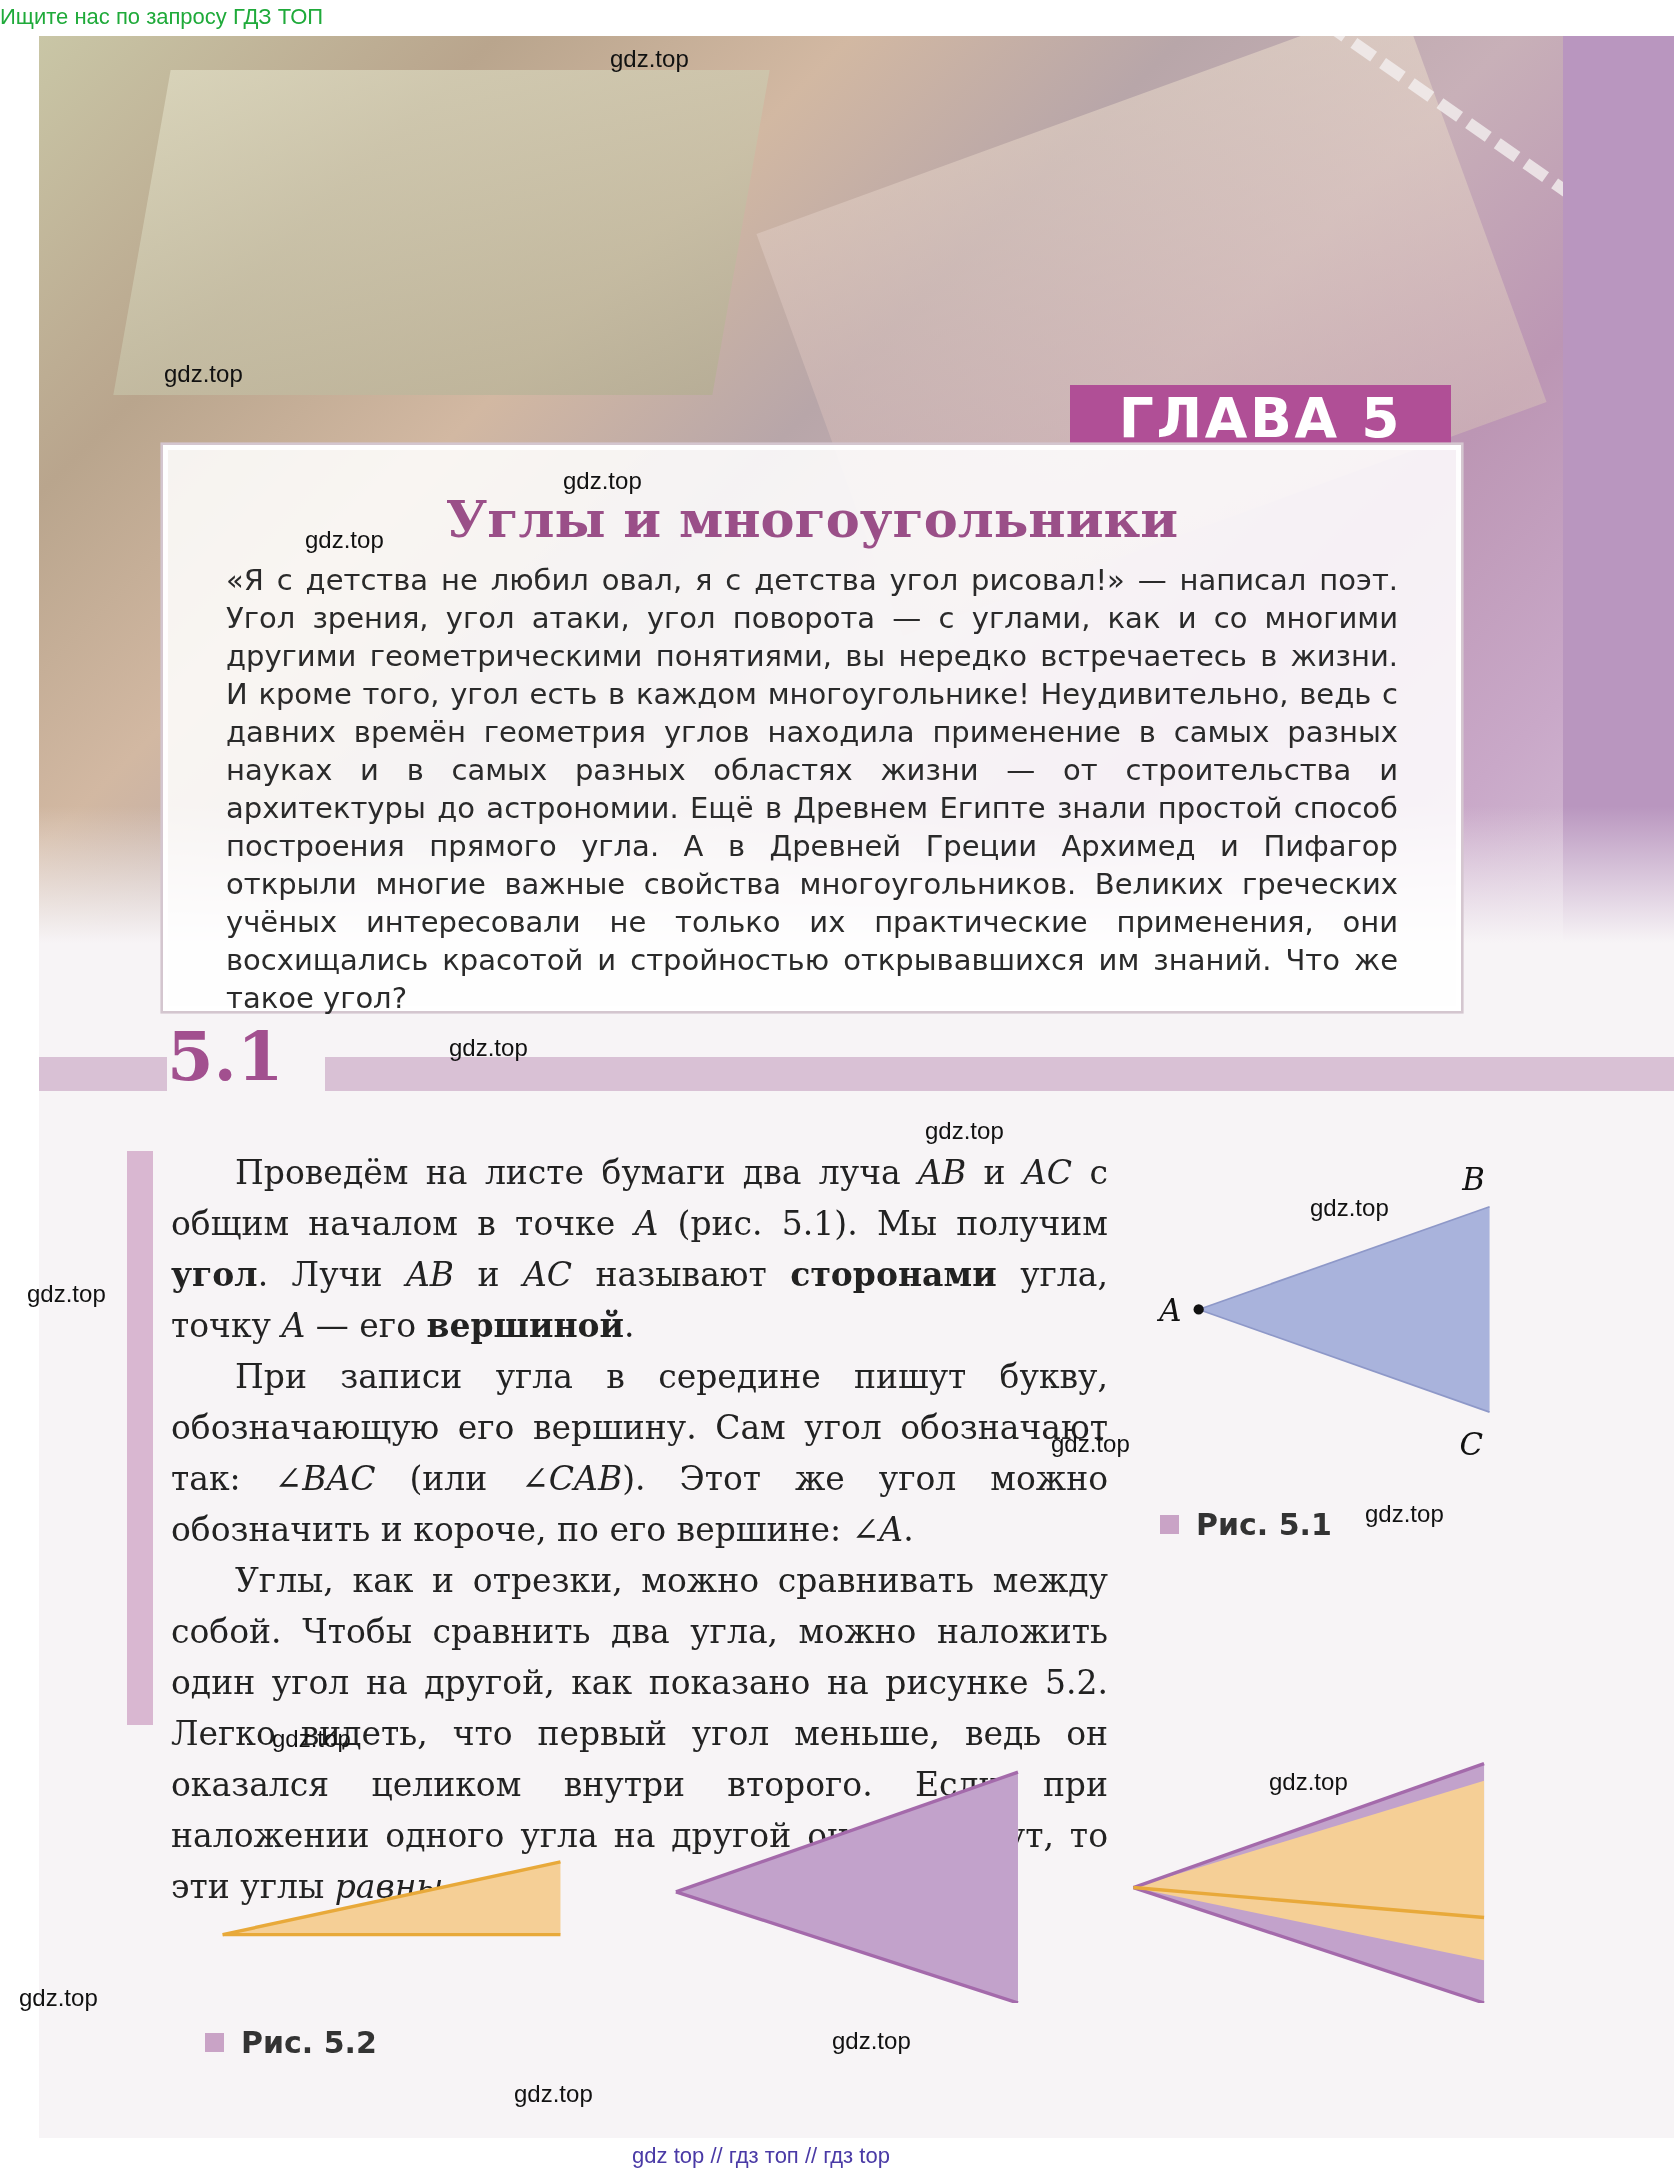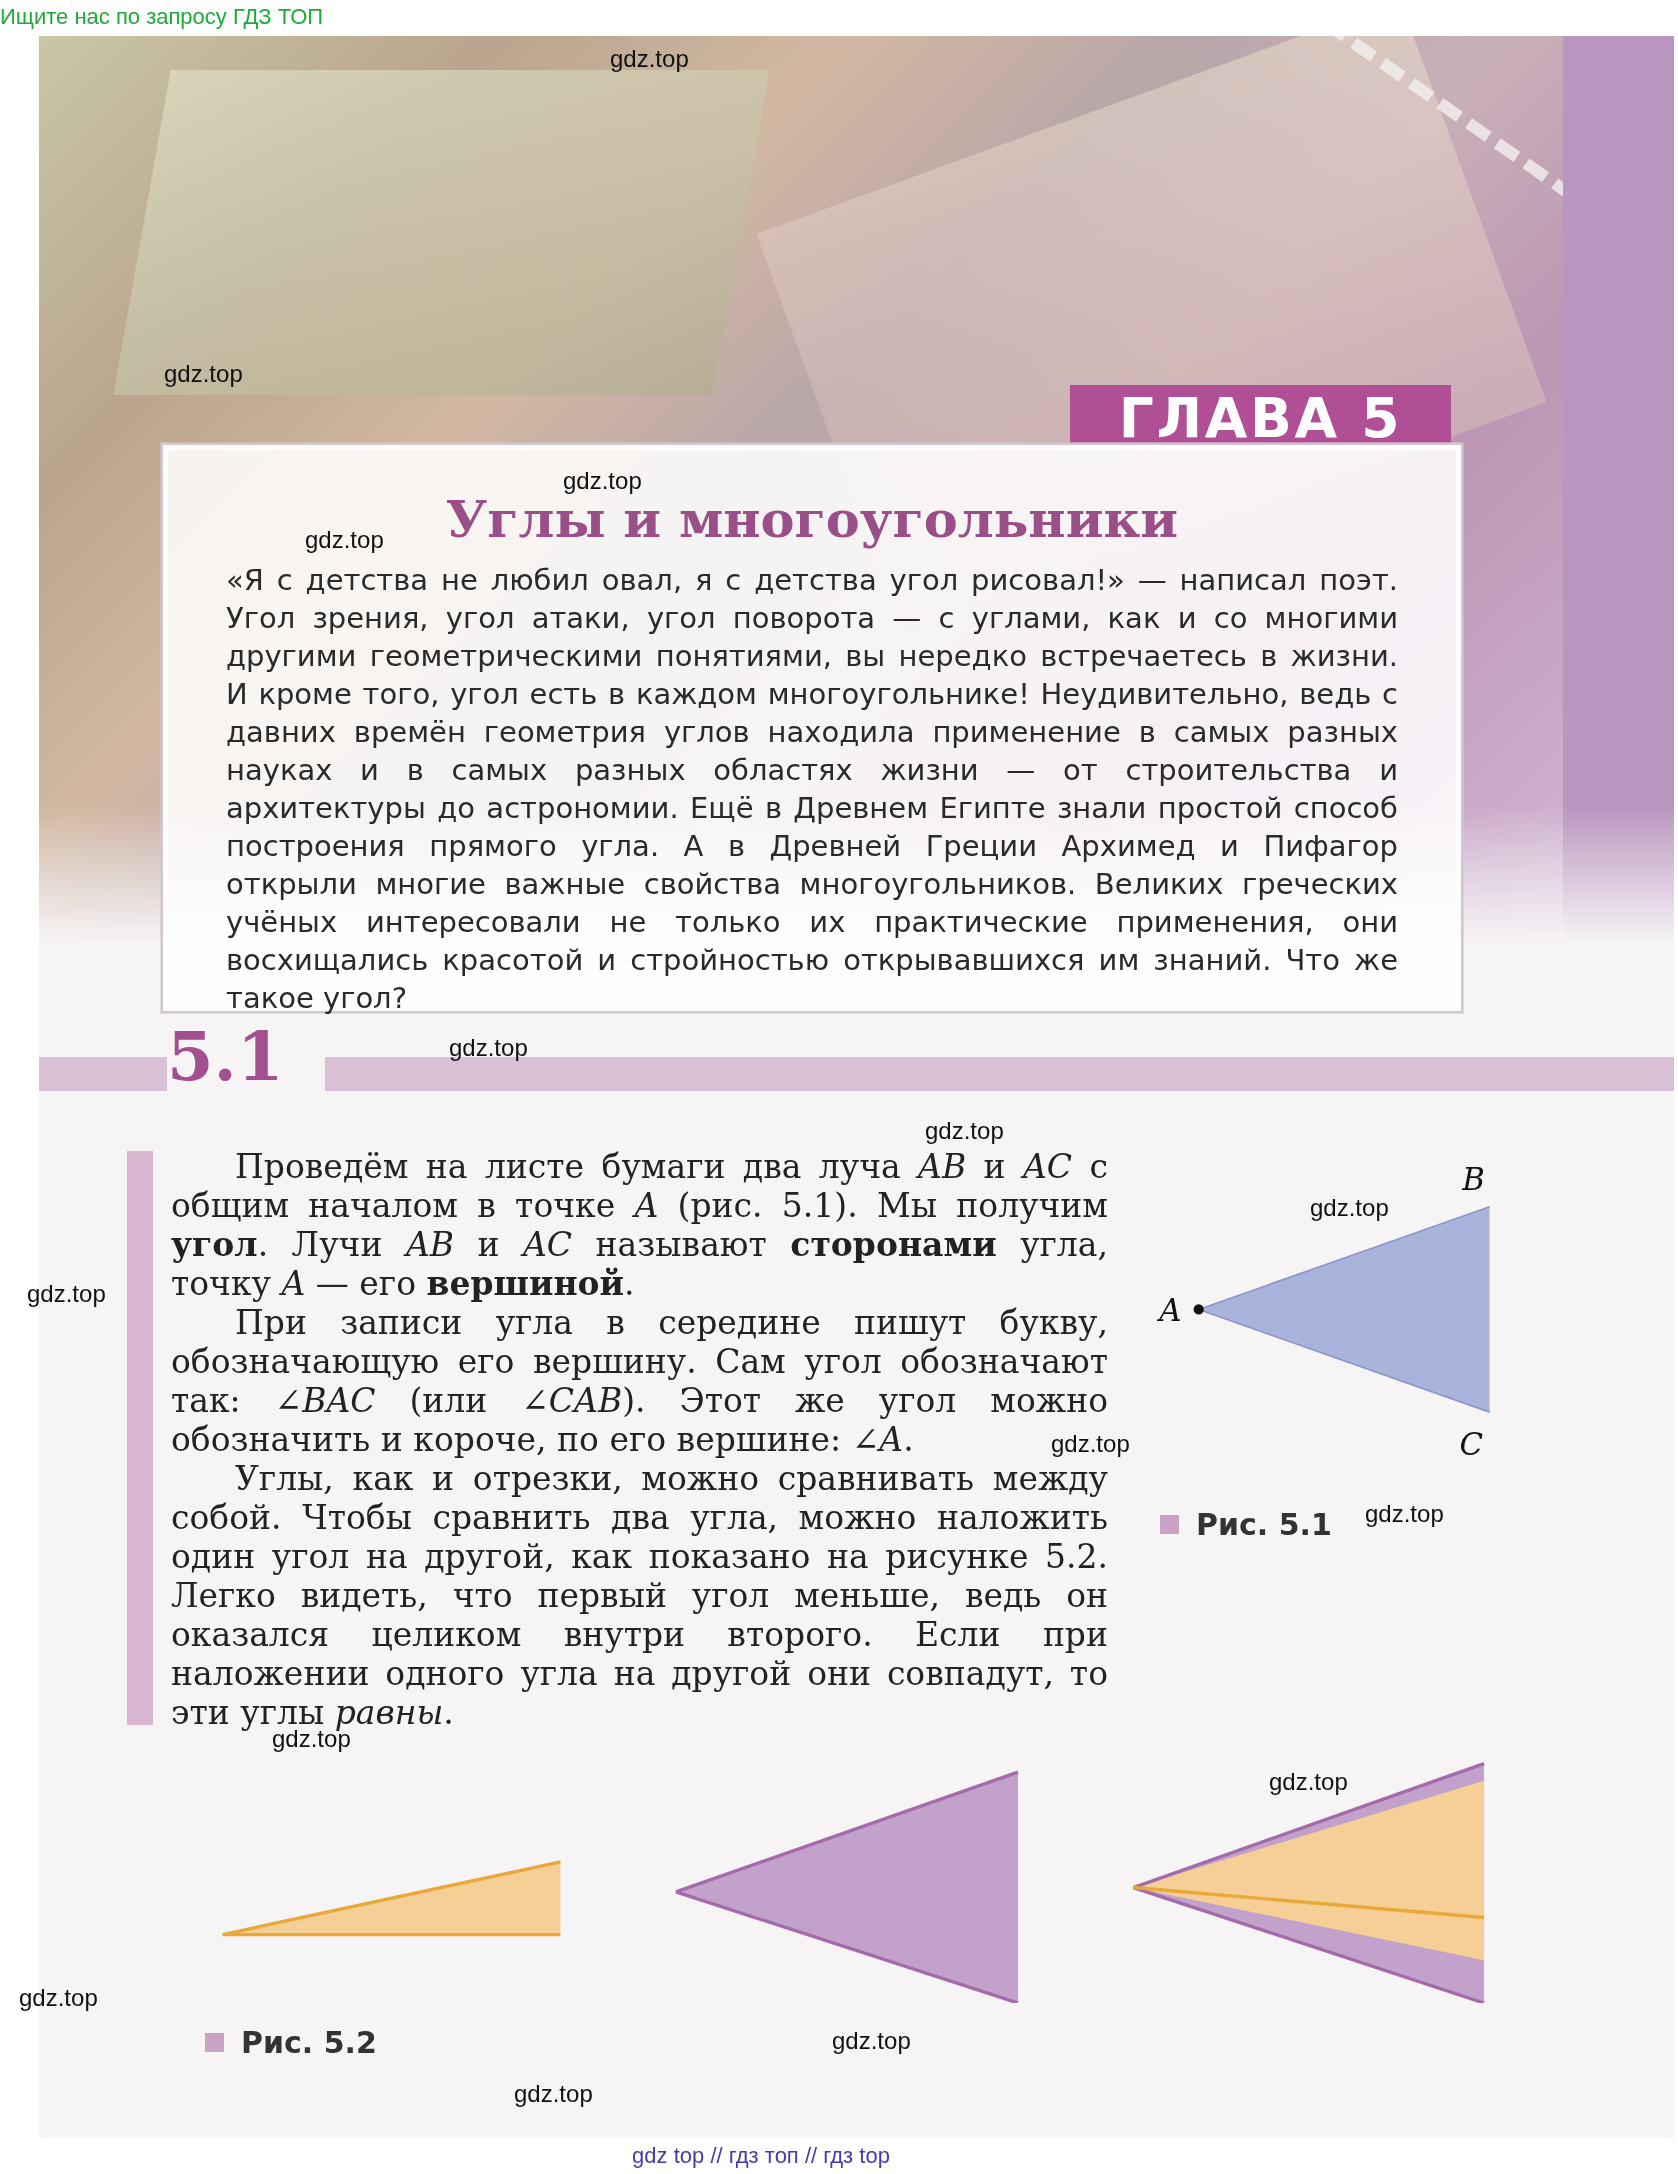--- a/index.html
+++ b/index.html
@@ -61,21 +61,21 @@
     position:absolute; left:167px; top:1017px; height:94px; padding-right:17px;
     background:#f7f4f6; display:flex; align-items:baseline;
   }
   .section-num { font-family:"DejaVu Serif", serif; font-weight:bold; font-size:67px; color:#a2508f; margin-right:24px; }
   .section-title { font-family:"DejaVu Sans", sans-serif; font-weight:bold; font-size:47px; color:#a2508f; }
   .left-bar {
     position:absolute; left:127px; top:1151px; width:26px; height:574px; background:#d9b7d1;
   }
   .body-text {
     position:absolute; left:171px; width:937px; top:1147px;
-    font-family:"DejaVu Serif", serif; font-size:33px; line-height:39px; color:#222;
+    font-family:"DejaVu Serif", serif; font-size:33px; line-height:51px; color:#222;
     text-align:justify;
   }
   .body-text p { margin:0; text-indent:64px; }
   .body-text b { font-weight:bold; }
   .body-text i { font-style:italic; }
   .fig51 { position:absolute; left:1147px; top:1164px; width:360px; height:308px; }
   .fig-caption {
     position:absolute; font-family:"DejaVu Sans", sans-serif; font-weight:bold;
     font-size:30px; color:#333; display:flex; align-items:center;
   }

